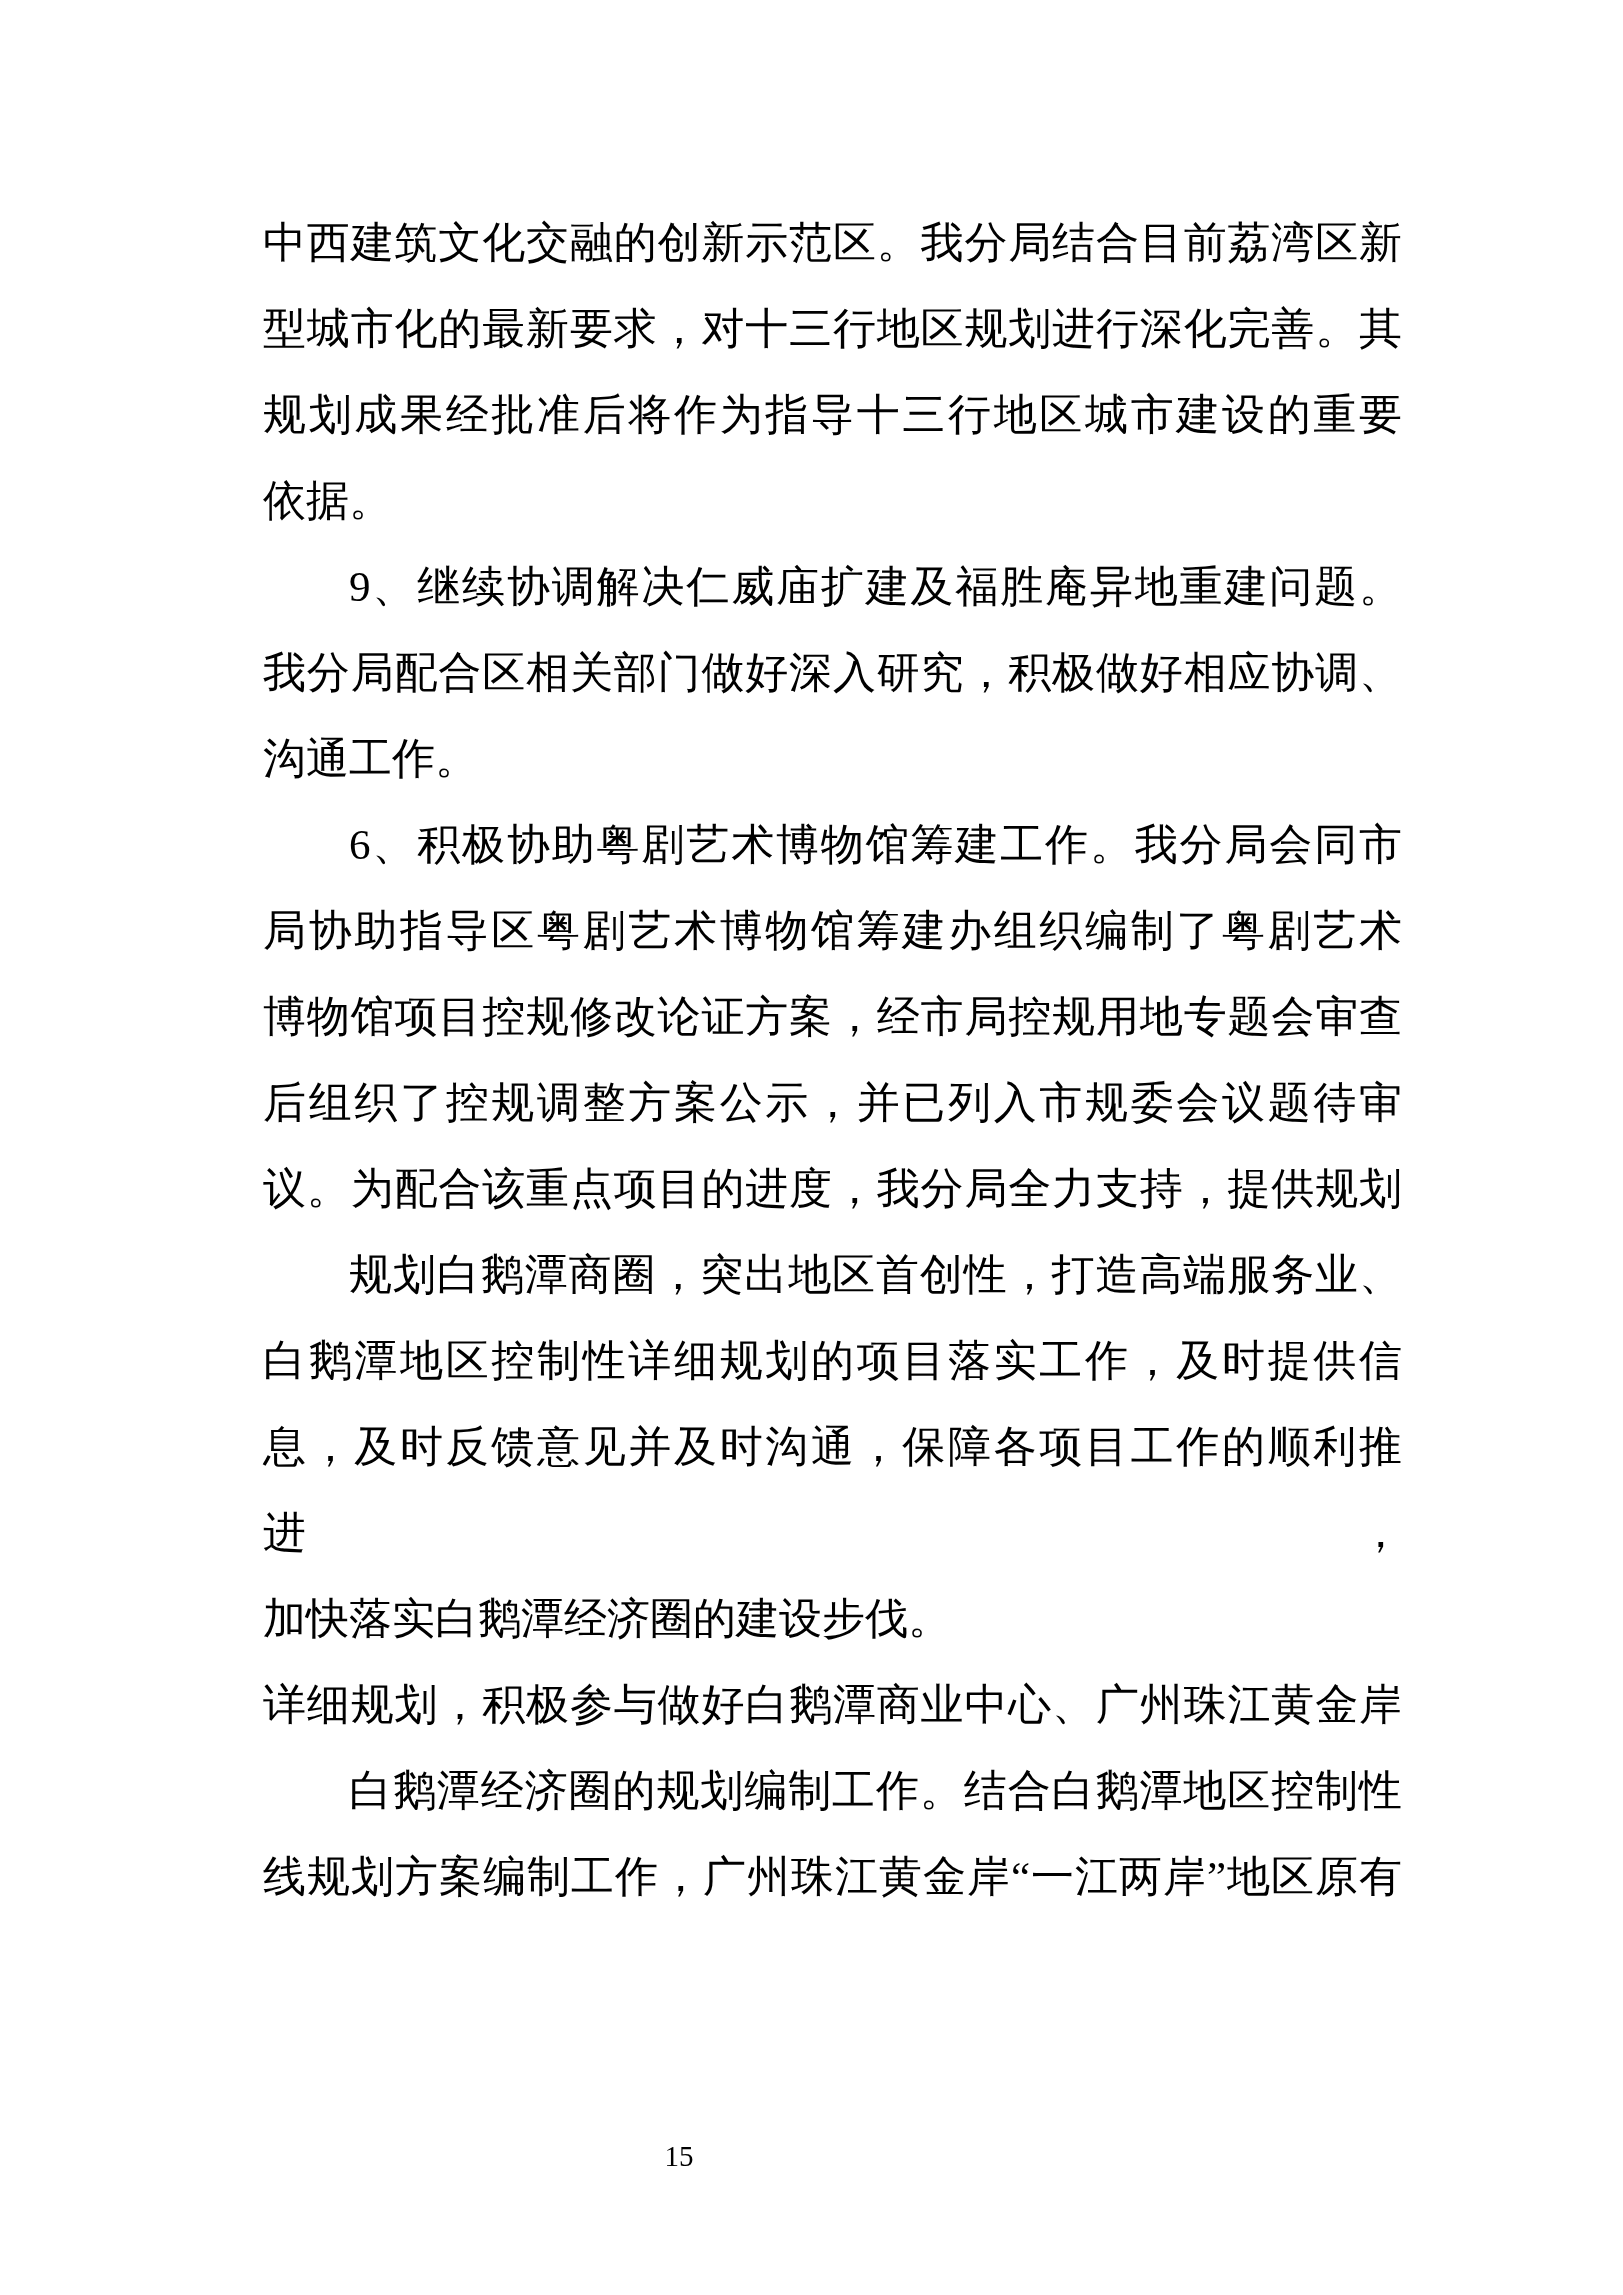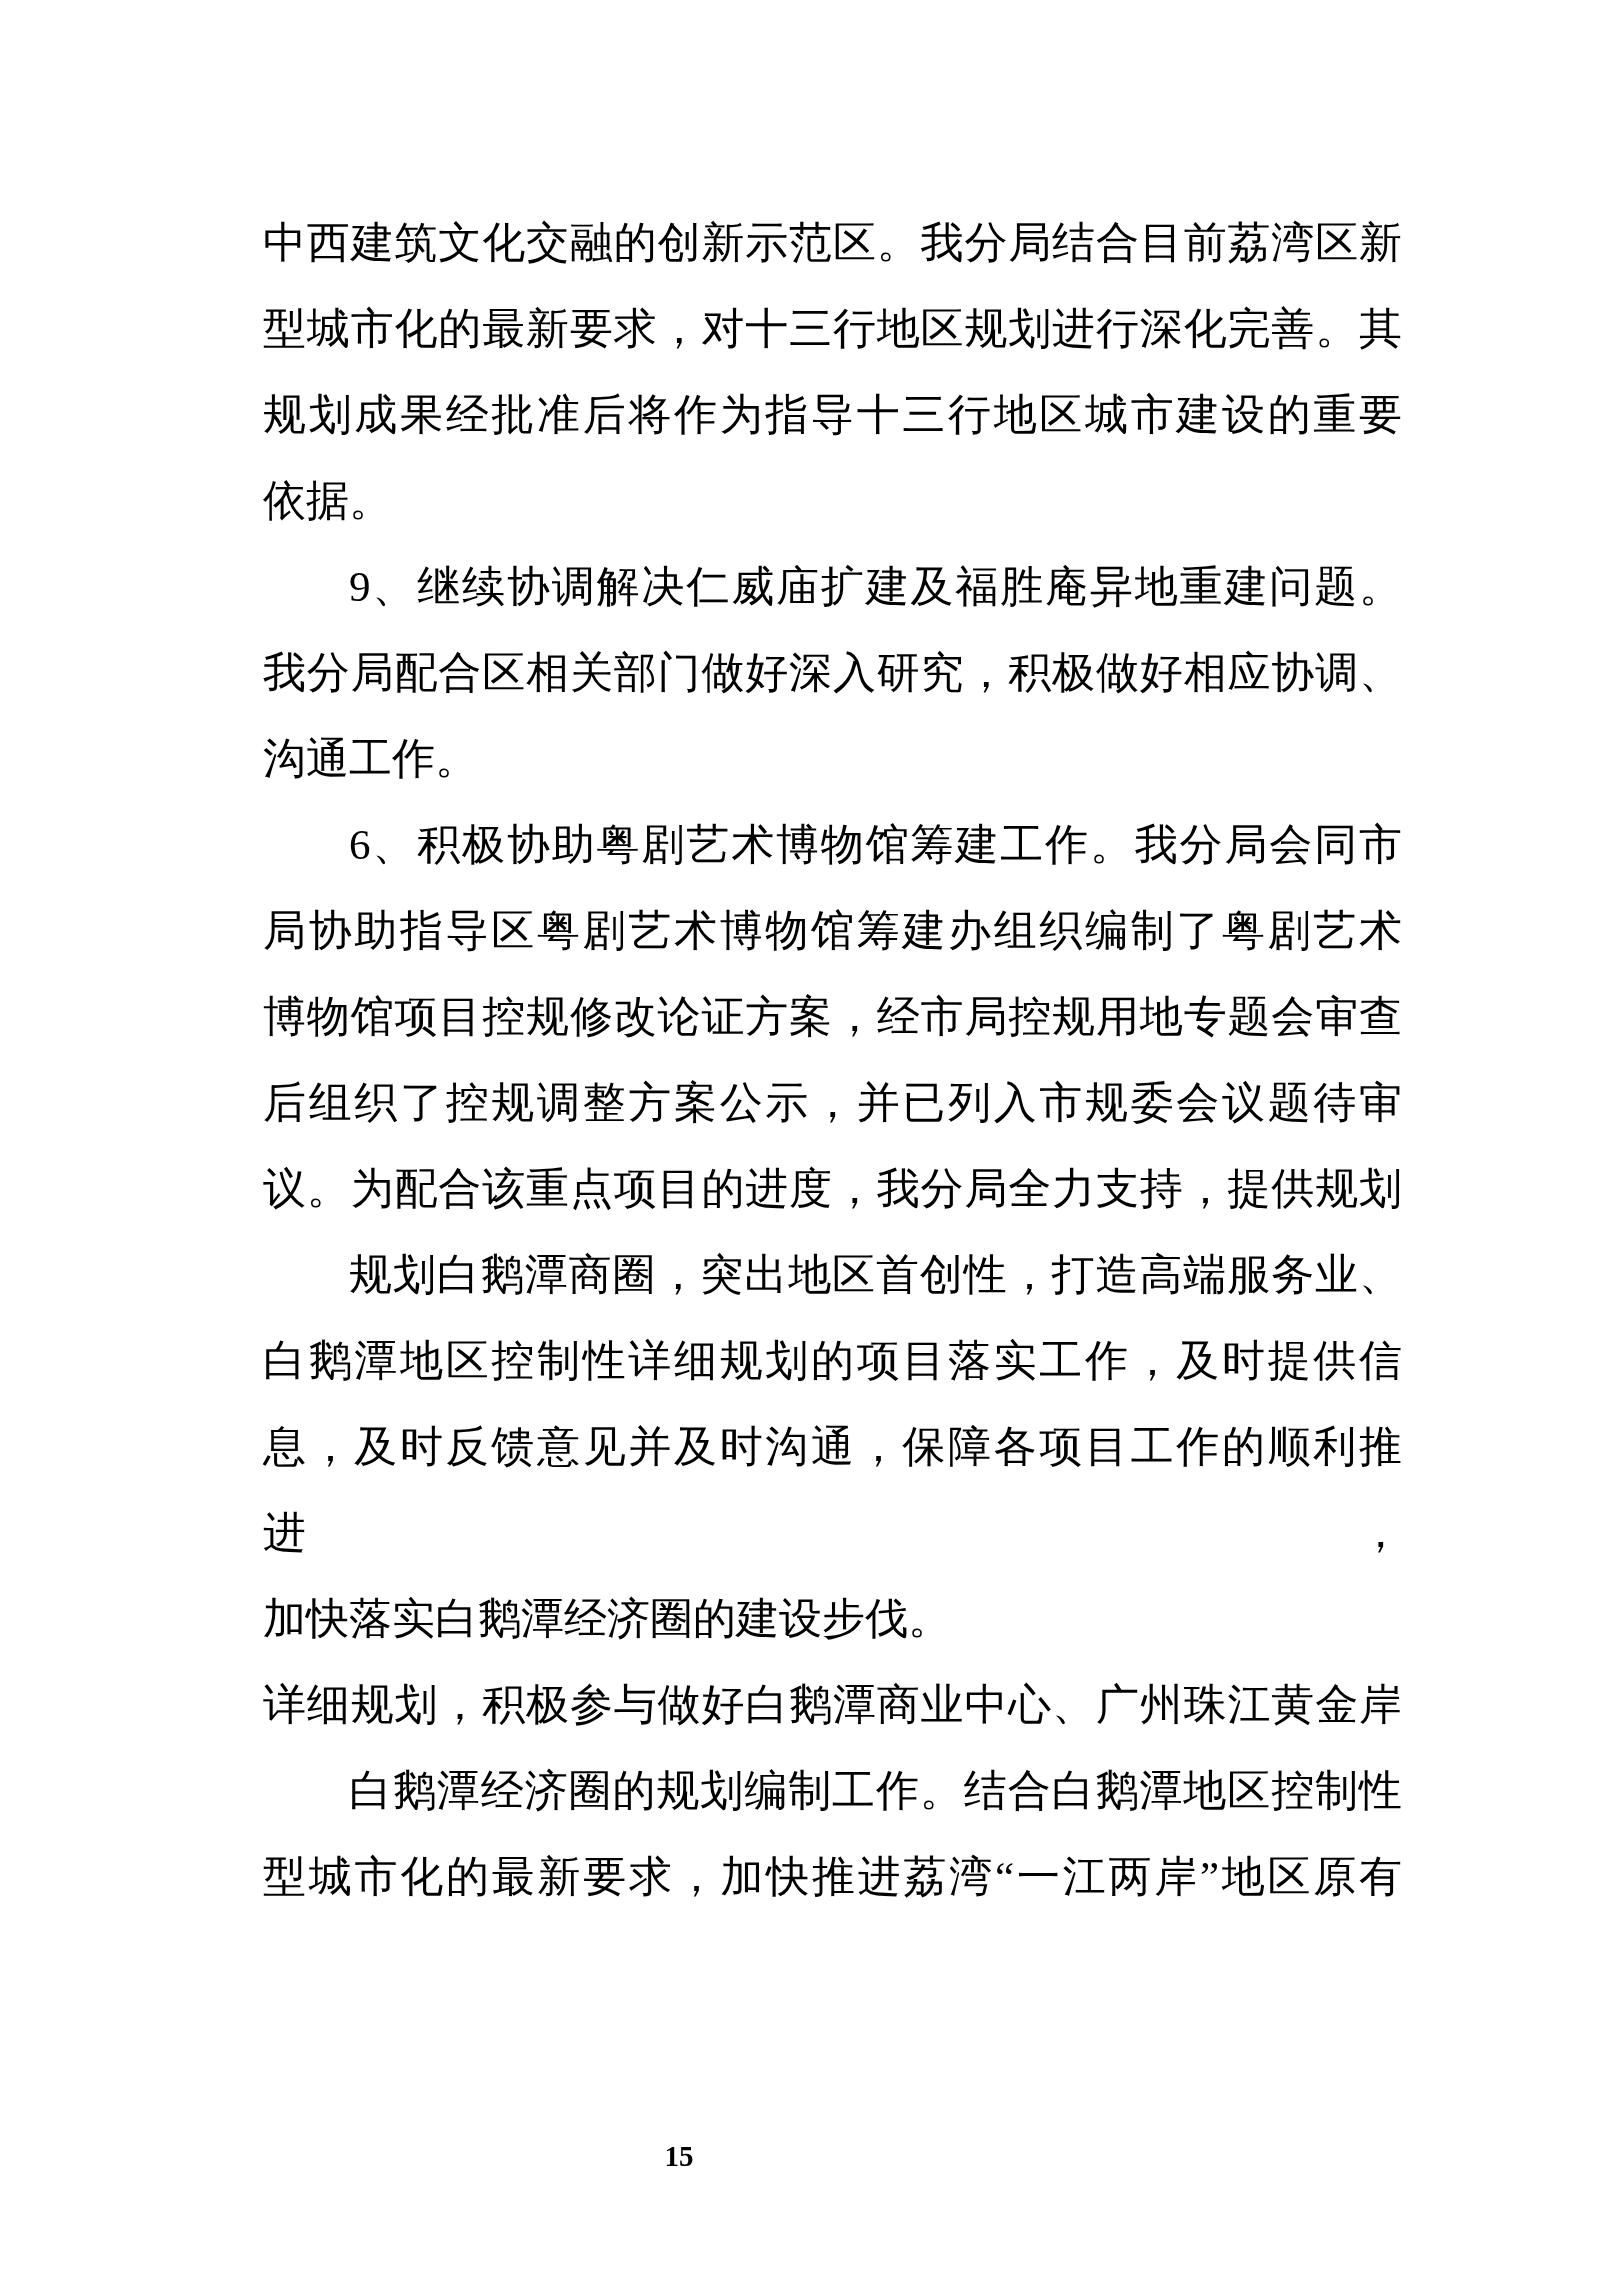--- a/index.html
+++ b/index.html
@@ -44,21 +44,20 @@
   .pagenum {
     position: absolute;
     top: 2142px;
     left: 0;
     width: 1324px;
     text-align: center;
     color: #000000;
     font-family: "Liberation Serif", "DejaVu Serif", serif;
     font-size: 29px;
     line-height: 29px;
-    font-weight: bold;
   }
 </style>
 </head>
 <body>
 
 <div id="page">
   <div class="textblock">
     <div class="line j">中西建筑文化交融的创新示范区。我分局结合目前荔湾区新</div>
     <div class="line j">型城市化的最新要求，对十三行地区规划进行深化完善。其</div>
     <div class="line j">规划成果经批准后将作为指导十三行地区城市建设的重要</div>
@@ -70,18 +69,18 @@
     <div class="line j">局协助指导区粤剧艺术博物馆筹建办组织编制了粤剧艺术</div>
     <div class="line j">博物馆项目控规修改论证方案，经市局控规用地专题会审查</div>
     <div class="line j">后组织了控规调整方案公示，并已列入市规委会议题待审</div>
     <div class="line j">议。为配合该重点项目的进度，我分局全力支持，提供规划</div>
     <div class="line j ind">规划白鹅潭商圈，突出地区首创性，打造高端服务业、</div>
     <div class="line j">白鹅潭地区控制性详细规划的项目落实工作，及时提供信</div>
     <div class="line j">息，及时反馈意见并及时沟通，保障各项目工作的顺利推进，</div>
     <div class="line">加快落实白鹅潭经济圈的建设步伐。</div>
     <div class="line j">详细规划，积极参与做好白鹅潭商业中心、广州珠江黄金岸</div>
     <div class="line j ind">白鹅潭经济圈的规划编制工作。结合白鹅潭地区控制性</div>
-    <div class="line j">型城市化的最新要求，加快推进荔湾“一江两岸”地区原有</div>
+    <div class="line j">线规划方案编制工作，广州珠江黄金岸“一江两岸”地区原有</div>
   </div>
 
   <div class="pagenum">15</div>
 </div>
 
 
 </body></html>

